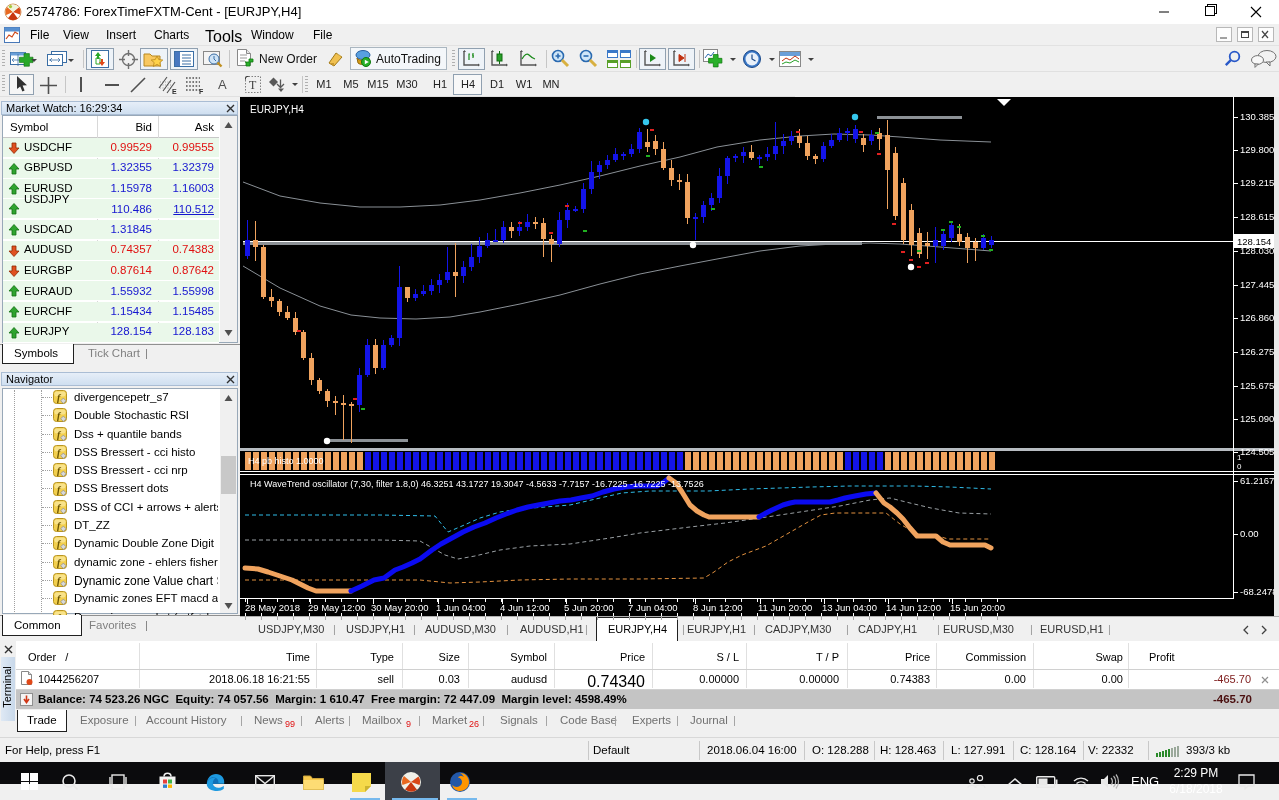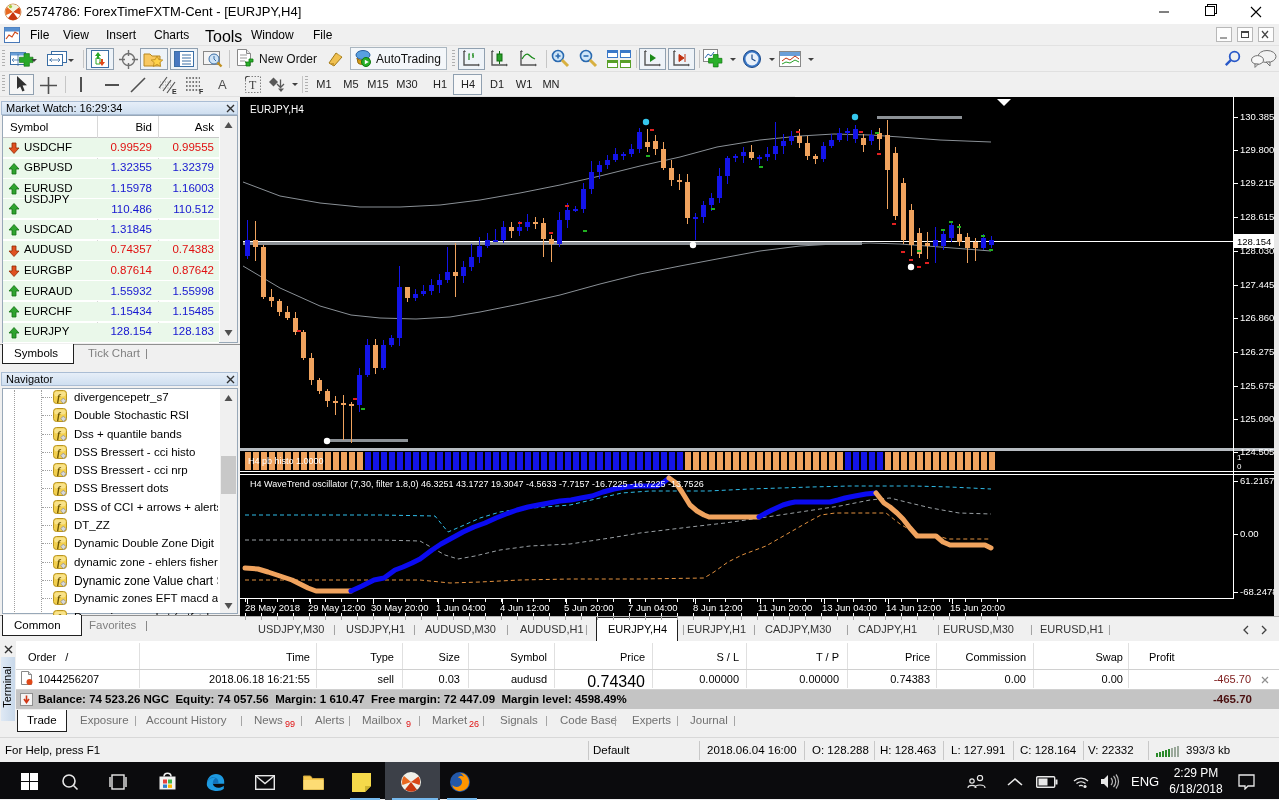--- a/index.html
+++ b/index.html
@@ -284,21 +284,21 @@
     </svg>
 <div class="abs" style="left:24px;top:85px;font-size:11.5px;color:#000;">EURUSD</div>
 <div class="abs" style="left:90px;top:85px;width:62px;text-align:right;font-size:11.5px;color:#1515d0;">1.15978</div>
 <div class="abs" style="left:152px;top:85px;width:62px;text-align:right;font-size:11.5px;color:#1515d0;">1.16003</div>
 <div class="abs" style="left:3px;top:102px;width:216px;height:20px;background:#eaf8ea;border-bottom:1px solid #fff;"></div>
 <svg class="abs" style="left:8px;top:106px" width="12" height="12" viewBox="0 0 12 12">
       <path d="M6 0.5 L11 6 H8 V11 H4 V6 H1 Z" fill="#2fa32f" stroke="#127012" stroke-width="0.8"></path>
     </svg>
 <div class="abs" style="left:24px;top:96px;font-size:11.5px;color:#000;">USDJPY</div>
 <div class="abs" style="left:90px;top:106px;width:62px;text-align:right;font-size:11.5px;color:#1515d0;">110.486</div>
-<div class="abs" style="left:152px;top:106px;width:62px;text-align:right;font-size:11.5px;color:#1515d0;">110.512</div>
+<div class="abs" style="left:152px;top:106px;width:62px;text-align:right;font-size:11.5px;color:#1515d0;text-decoration:underline;">110.512</div>
 <div class="abs" style="left:3px;top:123px;width:216px;height:20px;background:#eaf8ea;border-bottom:1px solid #fff;"></div>
 <svg class="abs" style="left:8px;top:127px" width="12" height="12" viewBox="0 0 12 12">
       <path d="M6 0.5 L11 6 H8 V11 H4 V6 H1 Z" fill="#2fa32f" stroke="#127012" stroke-width="0.8"></path>
     </svg>
 <div class="abs" style="left:24px;top:126px;font-size:11.5px;color:#000;">USDCAD</div>
 <div class="abs" style="left:90px;top:126px;width:62px;text-align:right;font-size:11.5px;color:#1515d0;">1.31845</div>
 <div class="abs" style="left:152px;top:142px;width:62px;text-align:right;font-size:11px;color:#1515d0;">1.31875</div>
 <div class="abs" style="left:3px;top:144px;width:216px;height:20px;background:#eaf8ea;border-bottom:1px solid #fff;"></div>
 <svg class="abs" style="left:8px;top:148px" width="12" height="12" viewBox="0 0 12 12">
       <path d="M6 11.5 L11 6 H8 V1 H4 V6 H1 Z" fill="#e05020" stroke="#902800" stroke-width="0.8"></path>
@@ -1150,21 +1150,21 @@
 <rect x="3" y="7" width="2" height="5" fill="#2a8a2a"></rect>
 <rect x="6" y="6" width="2" height="6" fill="#2a8a2a"></rect>
 <rect x="9" y="5" width="2" height="7" fill="#2a8a2a"></rect>
 <rect x="12" y="4" width="2" height="8" fill="#2a8a2a"></rect>
 <rect x="15" y="3" width="2" height="9" fill="#9aa89a"></rect>
 <rect x="18" y="2" width="2" height="10" fill="#9aa89a"></rect>
 <rect x="21" y="1" width="2" height="11" fill="#9aa89a"></rect>
 </svg>
 <div class="abs" style="left:1186px;top:6px;font-size:11.5px;color:#000;">393/3 kb</div>
 </div>
-<div class="abs" style="left:0;top:762px;width:1279px;height:37px;background:#0b0b0d;">
+<div class="abs" style="left:0;top:762px;width:1279px;height:22px;background:#0b0b0d;">
 <svg class="abs" style="left:21px;top:11px" width="17" height="17" viewBox="0 0 17 17">
 <rect x="0" y="0" width="8" height="8" fill="#fff"></rect>
       <rect x="9" y="0" width="8" height="8" fill="#fff"></rect>
 <rect x="0" y="9" width="8" height="8" fill="#fff"></rect>
       <rect x="9" y="9" width="8" height="8" fill="#fff"></rect>
 </svg>
 <svg class="abs" style="left:61px;top:11px" width="18" height="18" viewBox="0 0 18 18">
 <circle cx="8" cy="8" r="6" fill="none" stroke="#e8e8e8" stroke-width="1.6"></circle>
 <path d="M12.5 12.5 l4 4" stroke="#e8e8e8" stroke-width="1.6"></path>
 </svg>

